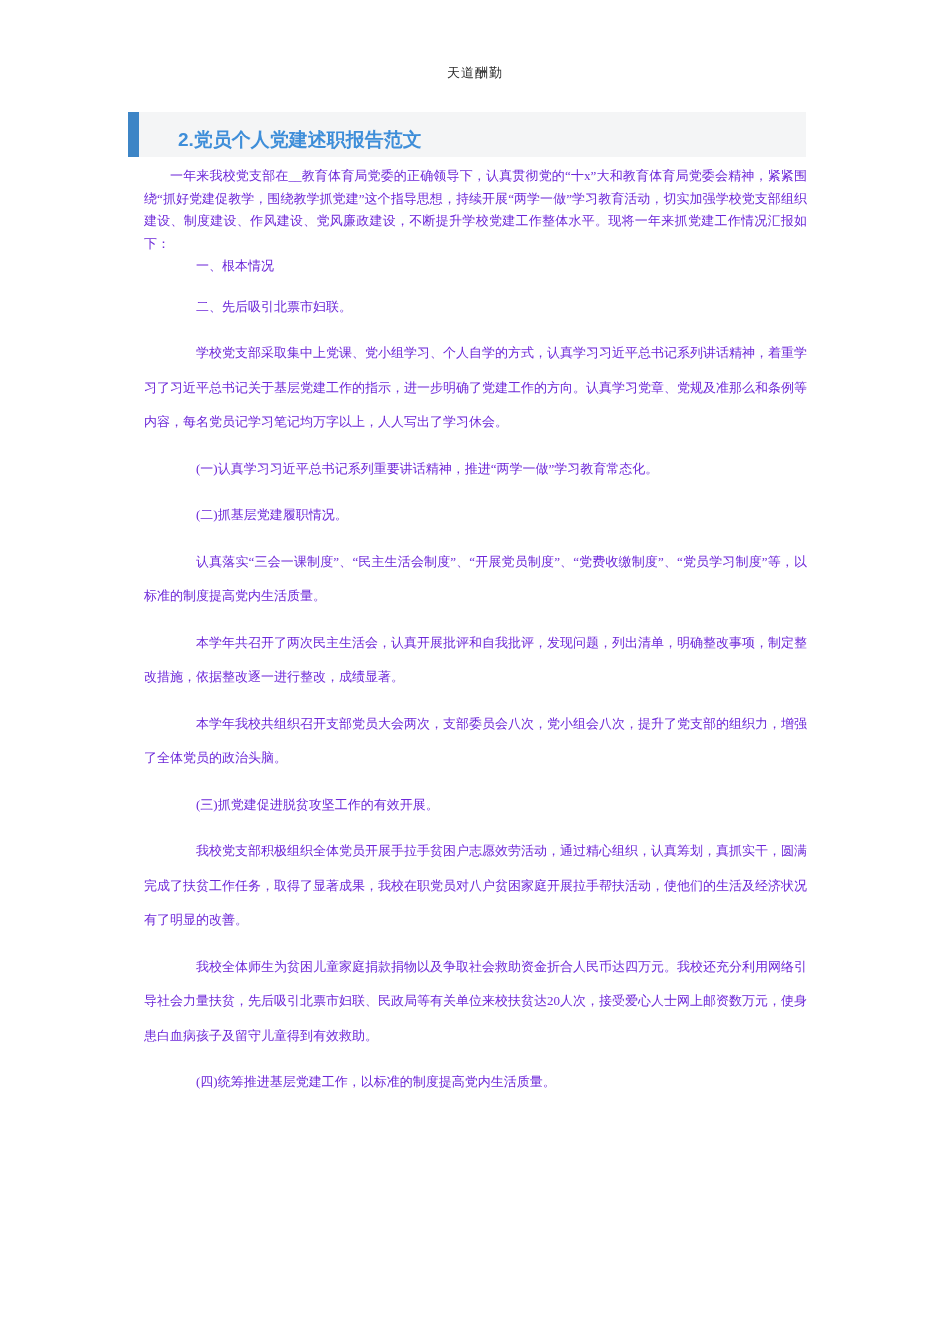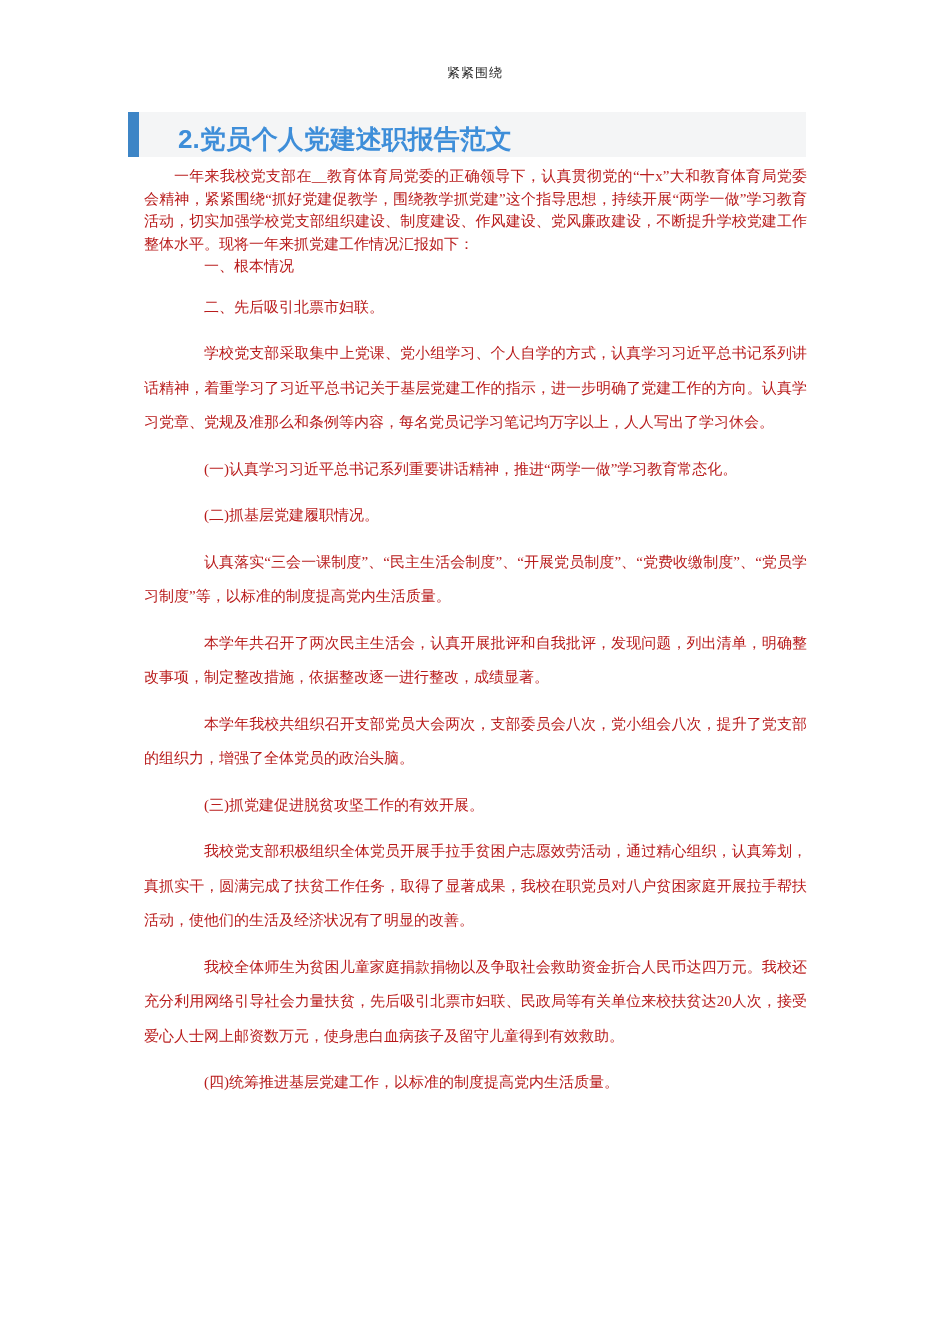--- a/index.html
+++ b/index.html
@@ -28,56 +28,56 @@
     align-items: stretch;
   }
   .heading-bar {
     width: 11px;
     background: #3d85c6;
     flex: 0 0 auto;
   }
   .heading-text {
     font-family: "Liberation Sans", "DejaVu Sans", sans-serif;
     font-weight: bold;
-    font-size: 26px;
+    font-size: 19px;
     color: #3e8ed9;
     padding-left: 39px;
     align-self: center;
     padding-top: 10px;
   }
   .doc-body {
     margin-left: 144px;
     width: 663px;
     margin-top: 8px;
   }
   .para {
     margin: 0;
     text-align: justify;
-    font-size: 15px;
-    color: #b91c1c;
+    font-size: 13px;
+    color: #6d28d9;
     word-break: break-all;
   }
   .para.first {
     line-height: 22.5px;
     text-indent: 2em;
   }
   .para.tight {
     line-height: 22.5px;
     text-indent: 4em;
   }
   .para.spaced {
     line-height: 34.5px;
     text-indent: 4em;
     margin-top: 12px;
   }
 </style>
 </head>
 <body>
 
-<div class="page-header">紧紧围绕</div>
+<div class="page-header">天道酬勤</div>
 
 <div class="heading-strip">
   <div class="heading-bar"></div>
   <div class="heading-text">2.党员个人党建述职报告范文</div>
 </div>
 
 <div class="doc-body">
     <p class="para first">一年来我校党支部在__教育体育局党委的正确领导下，认真贯彻党的“十x”大和教育体育局党委会精神，紧紧围绕“抓好党建促教学，围绕教学抓党建”这个指导思想，持续开展“两学一做”学习教育活动，切实加强学校党支部组织建设、制度建设、作风建设、党风廉政建设，不断提升学校党建工作整体水平。现将一年来抓党建工作情况汇报如下：</p>
     <p class="para tight">一、根本情况</p>
     <p class="para spaced">二、先后吸引北票市妇联。</p>

